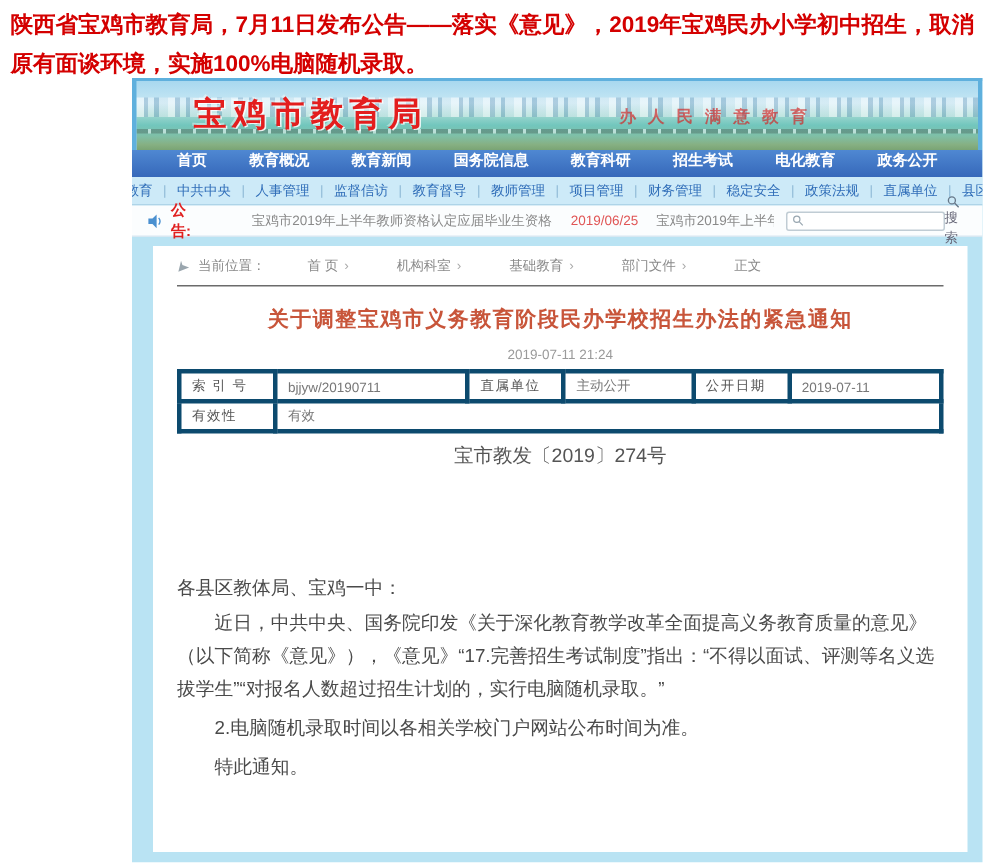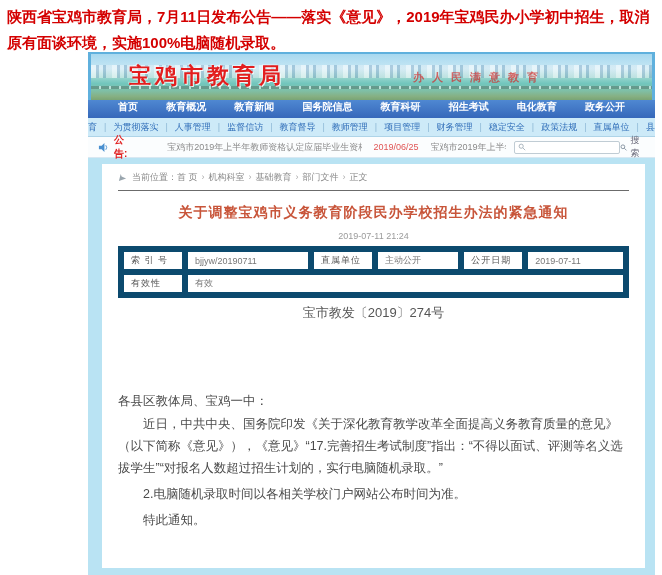--- a/index.html
+++ b/index.html
@@ -45,38 +45,38 @@
     border-bottom:1px solid #d8e8f2; padding:4px 10px; font-size:9px; }
   .speaker { width:11px; height:11px; flex:0 0 auto; }
   .notice-label { color:#e02020; font-weight:bold; font-size:10px; margin-left:5px; }
   .notice-item { color:#8a8a8a; margin-left:34px; white-space:nowrap; overflow:hidden; cursor:pointer; }
   .notice-date { color:#e05555; margin-left:12px; white-space:nowrap; }
   .notice-item2 { color:#8a8a8a; margin-left:12px; white-space:nowrap; overflow:hidden; cursor:pointer; }
   .search-box { display:flex; align-items:center; margin-left:8px; width:112px; height:13px;
     border:1px solid #c0ccd4; background:#fff; border-radius:2px; padding:0 3px; }
   .search-box svg { width:8px; height:8px; }
   .search-box input { border:none; outline:none; width:90px; font-size:8px; background:transparent; }
-  .search-btn { display:flex; align-items:center; margin-left:auto; color:#667; font-size:9px; cursor:pointer; }
+  .search-btn { display:flex; align-items:center; margin-left:auto; color:#667; font-size:9px; cursor:pointer;flex-direction:column; }
   .search-btn svg { width:9px; height:9px; margin-right:3px; }
 
   
   .card { background:#ffffff; margin:6px 10px 0 14px; padding:7px 16px 18px; min-height:404px; }
 
   .breadcrumb { display:flex; align-items:center; font-size:9px; color:#8a8a8a; }
   .crumb-icon { width:9px; height:9px; margin-right:5px; }
   .breadcrumb .bc-label { color:#8a8a8a; }
-  .breadcrumb a { color:#8a8a8a; text-decoration:none; cursor:pointer; }
+  .breadcrumb a { color:#8a8a8a; text-decoration:none; cursor:pointer;margin-left:28px; }
   .breadcrumb a:not(:last-child)::after { content:"›"; color:#aaa; margin:0 4px; }
   .bc-rule { border-bottom:1px solid #6b6b6b; margin-top:6px; }
 
   .art-title { margin-top:13px; text-align:center; color:#c8553a; font-size:14px; font-weight:bold; letter-spacing:1px; }
   .art-time  { margin-top:9px; text-align:center; color:#9a9a9a; font-size:9px; }
 
   table.meta { width:100%; margin-top:5px; border-collapse:collapse; font-size:9px; color:#666; }
-  table.meta td { border:6px solid #0c4a6e; padding:2px 7px; height:13px;margin-left:34px; }
+  table.meta td { border:3px solid #0c4a6e; padding:2px 7px; height:13px;margin-left:34px; }
   table.meta td.lbl { width:64px; color:#555; letter-spacing:1px; white-space:nowrap; }
   table.meta td.val { color:#777; }
 
   .docnum { margin-top:6px; text-align:center; color:#555; font-size:13px; }
 
   .body-text { color:#4a4a4a; font-size:12.5px; line-height:22px; }
   .salutation { margin-top:68px; }
   .para { text-indent:2em; }
   .p1 { margin-top:1px; }
   .p2 { margin-top:16px; }
@@ -105,21 +105,21 @@
       <span>教育新闻</span>
       <span>国务院信息</span>
       <span>教育科研</span>
       <span>招生考试</span>
       <span>电化教育</span>
       <span>政务公开</span>
     </div>
 
     <div class="nav2">
       <span>基础教育</span>
-      <span>为贯彻落实</span>
+      <span>中共中央</span>
       <span>人事管理</span>
       <span>监督信访</span>
       <span>教育督导</span>
       <span>教师管理</span>
       <span>项目管理</span>
       <span>财务管理</span>
       <span>稳定安全</span>
       <span>政策法规</span>
       <span>直属单位</span>
       <span>县区之窗</span>

